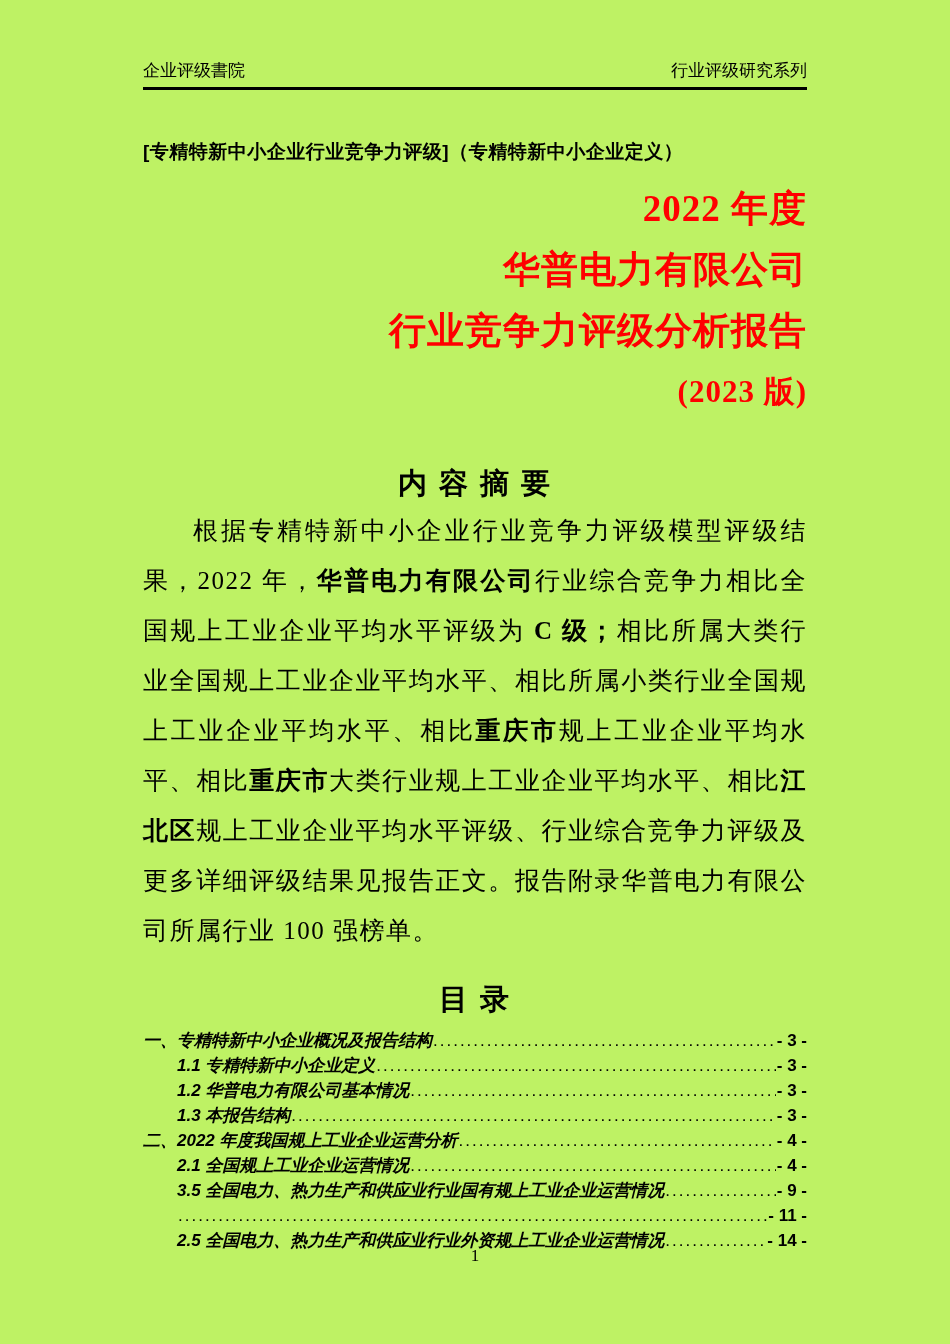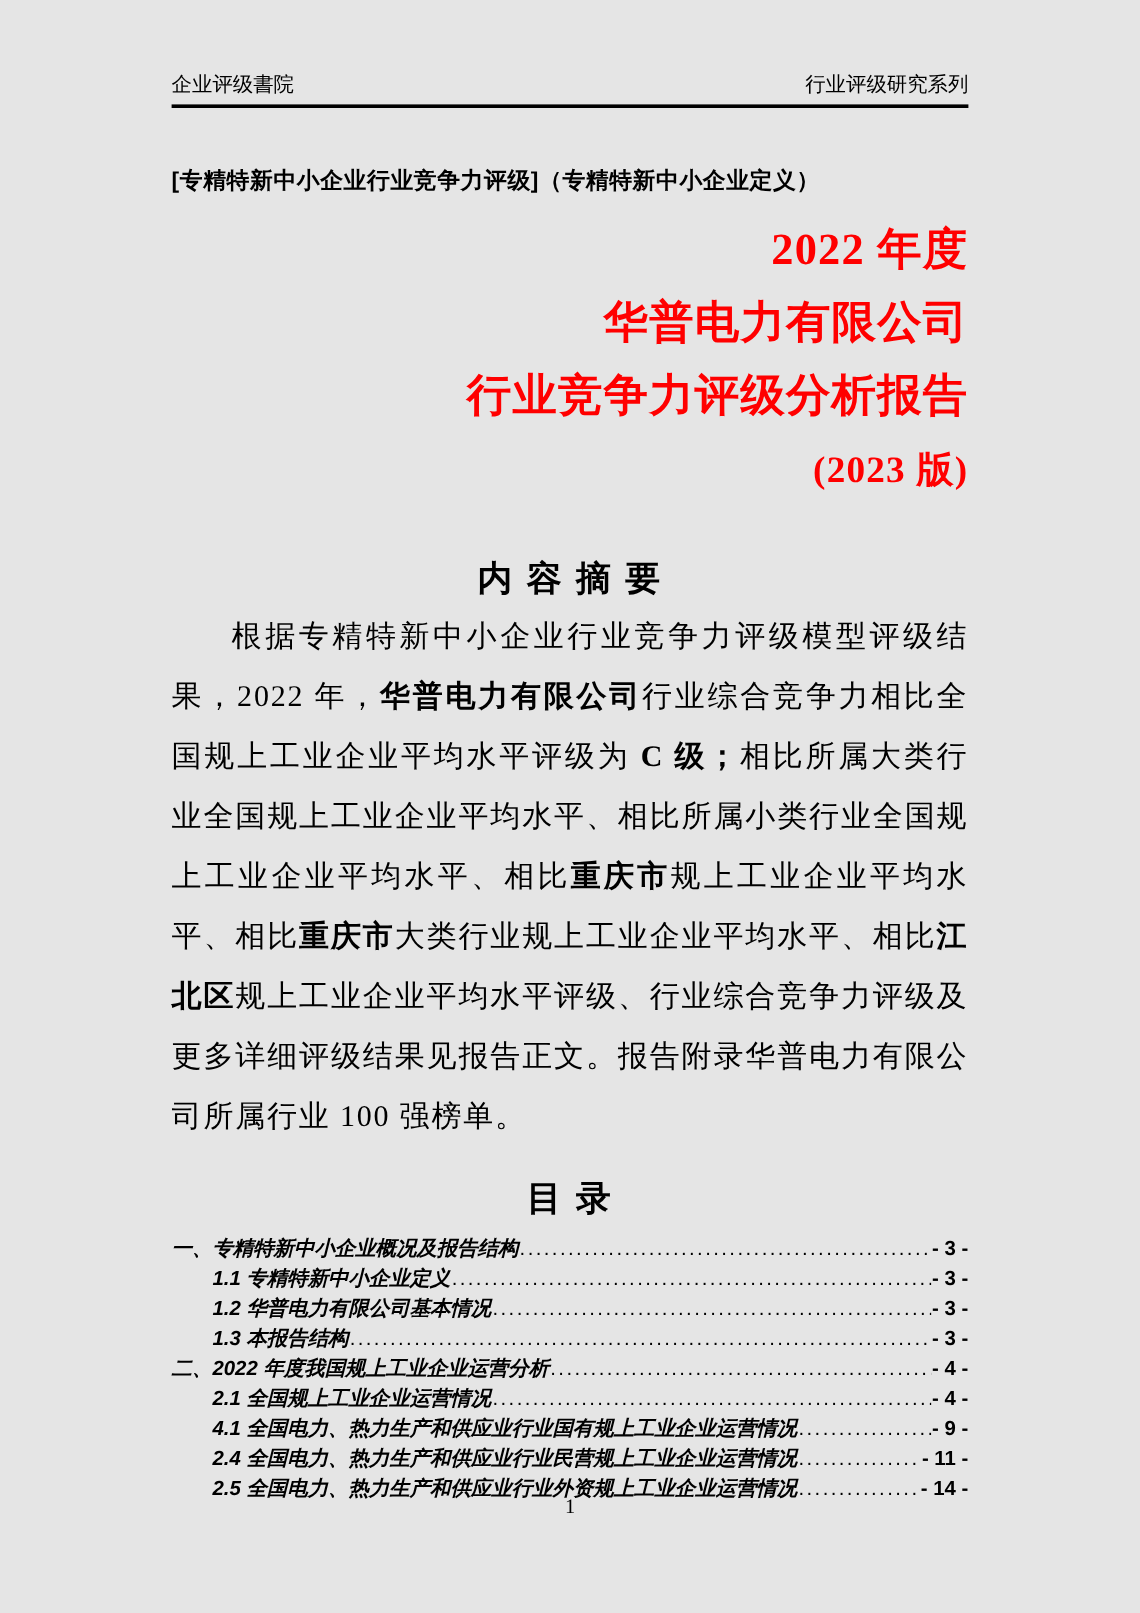--- a/index.html
+++ b/index.html
@@ -2,21 +2,21 @@
 <html lang="zh"><head>
 <meta charset="utf-8">
 <style>
   * { margin: 0; padding: 0; box-sizing: border-box; }
   html, body { background: #ffffff; }
   .page {
     position: relative;
     width: 950px;
     height: 1344px;
     margin: 0 auto;
-    background: #e5e5e5;
+    background: #bef264;
     color: #000000;
     font-family: "Liberation Serif", "DejaVu Serif", serif;
     overflow: hidden;
   }
   .content { padding: 0 143px; }
 
   
   .doc-header {
     display: flex;
     justify-content: space-between;
@@ -165,26 +165,25 @@
         <span class="toc-label">二、2022 年度我国规上工业企业运营分析</span>
         <span class="toc-dots"></span>
         <span class="toc-page">- 4 -</span>
       </div>
       <div class="toc-row level-2">
         <span class="toc-label">2.1 全国规上工业企业运营情况</span>
         <span class="toc-dots"></span>
         <span class="toc-page">- 4 -</span>
       </div>
       <div class="toc-row level-2">
-        <span class="toc-label">4.1 全国电力、热力生产和供应业行业国有规上工业企业运营情况</span>
+        <span class="toc-label">3.5 全国电力、热力生产和供应业行业国有规上工业企业运营情况</span>
         <span class="toc-dots"></span>
         <span class="toc-page">- 9 -</span>
       </div>
       <div class="toc-row level-2">
-        <span class="toc-label">2.4 全国电力、热力生产和供应业行业民营规上工业企业运营情况</span>
         <span class="toc-dots"></span>
         <span class="toc-page">- 11 -</span>
       </div>
       <div class="toc-row level-2">
         <span class="toc-label">2.5 全国电力、热力生产和供应业行业外资规上工业企业运营情况</span>
         <span class="toc-dots"></span>
         <span class="toc-page">- 14 -</span>
       </div>
     </div>
 

